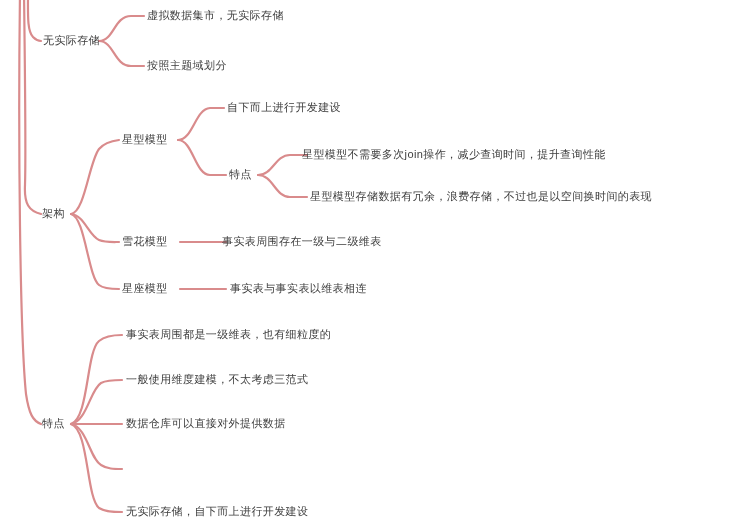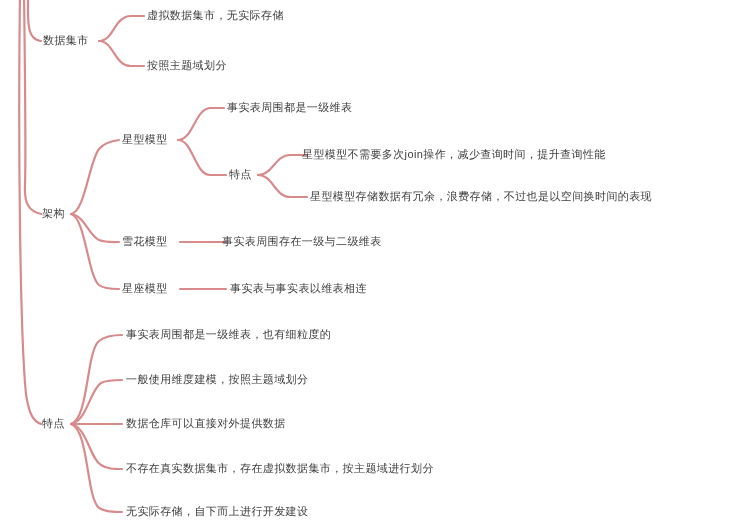--- a/index.html
+++ b/index.html
@@ -59,35 +59,34 @@
       <path d="M180,289 L226,289"></path>
 
       <path d="M71,424 C89,418 86,352 99,341 C105,336 114,335 122,335"></path>
       <path d="M71,424 C87,421 90,390 101,383 C107,380 114,380 122,380"></path>
       <path d="M71,424 L122,424"></path>
       <path d="M71,424 C87,427 90,459 101,465 C107,469 114,469 122,469"></path>
       <path d="M71,424 C89,430 86,497 99,508 C105,512 114,512 122,512"></path>
     </g>
   </svg>
 
-  <span class="node" style="left:43px;top:41px">数据集市</span>
+  <span class="node" style="left:43px;top:41px">无实际存储</span>
   <span class="node" style="left:147px;top:16px">虚拟数据集市，无实际存储</span>
   <span class="node" style="left:147px;top:66px">按照主题域划分</span>
 
   <span class="node" style="left:42px;top:214px">架构</span>
   <span class="node" style="left:122px;top:140px">星型模型</span>
-  <span class="node" style="left:227px;top:108px">事实表周围都是一级维表</span>
+  <span class="node" style="left:227px;top:108px">自下而上进行开发建设</span>
   <span class="node" style="left:229px;top:175px">特点</span>
   <span class="node" style="left:302px;top:155px">星型模型不需要多次join操作，减少查询时间，提升查询性能</span>
   <span class="node" style="left:310px;top:197px">星型模型存储数据有冗余，浪费存储，不过也是以空间换时间的表现</span>
   <span class="node" style="left:122px;top:242px">雪花模型</span>
   <span class="node" style="left:222px;top:242px">事实表周围存在一级与二级维表</span>
   <span class="node" style="left:122px;top:289px">星座模型</span>
   <span class="node" style="left:230px;top:289px">事实表与事实表以维表相连</span>
 
   <span class="node" style="left:42px;top:424px">特点</span>
   <span class="node" style="left:126px;top:335px">事实表周围都是一级维表，也有细粒度的</span>
-  <span class="node" style="left:126px;top:380px">一般使用维度建模，按照主题域划分</span>
+  <span class="node" style="left:126px;top:380px">一般使用维度建模，不太考虑三范式</span>
   <span class="node" style="left:126px;top:424px">数据仓库可以直接对外提供数据</span>
-  <span class="node" style="left:126px;top:469px">不存在真实数据集市，存在虚拟数据集市，按主题域进行划分</span>
   <span class="node" style="left:126px;top:512px">无实际存储，自下而上进行开发建设</span>
 
 </div>
 
 </body></html>

